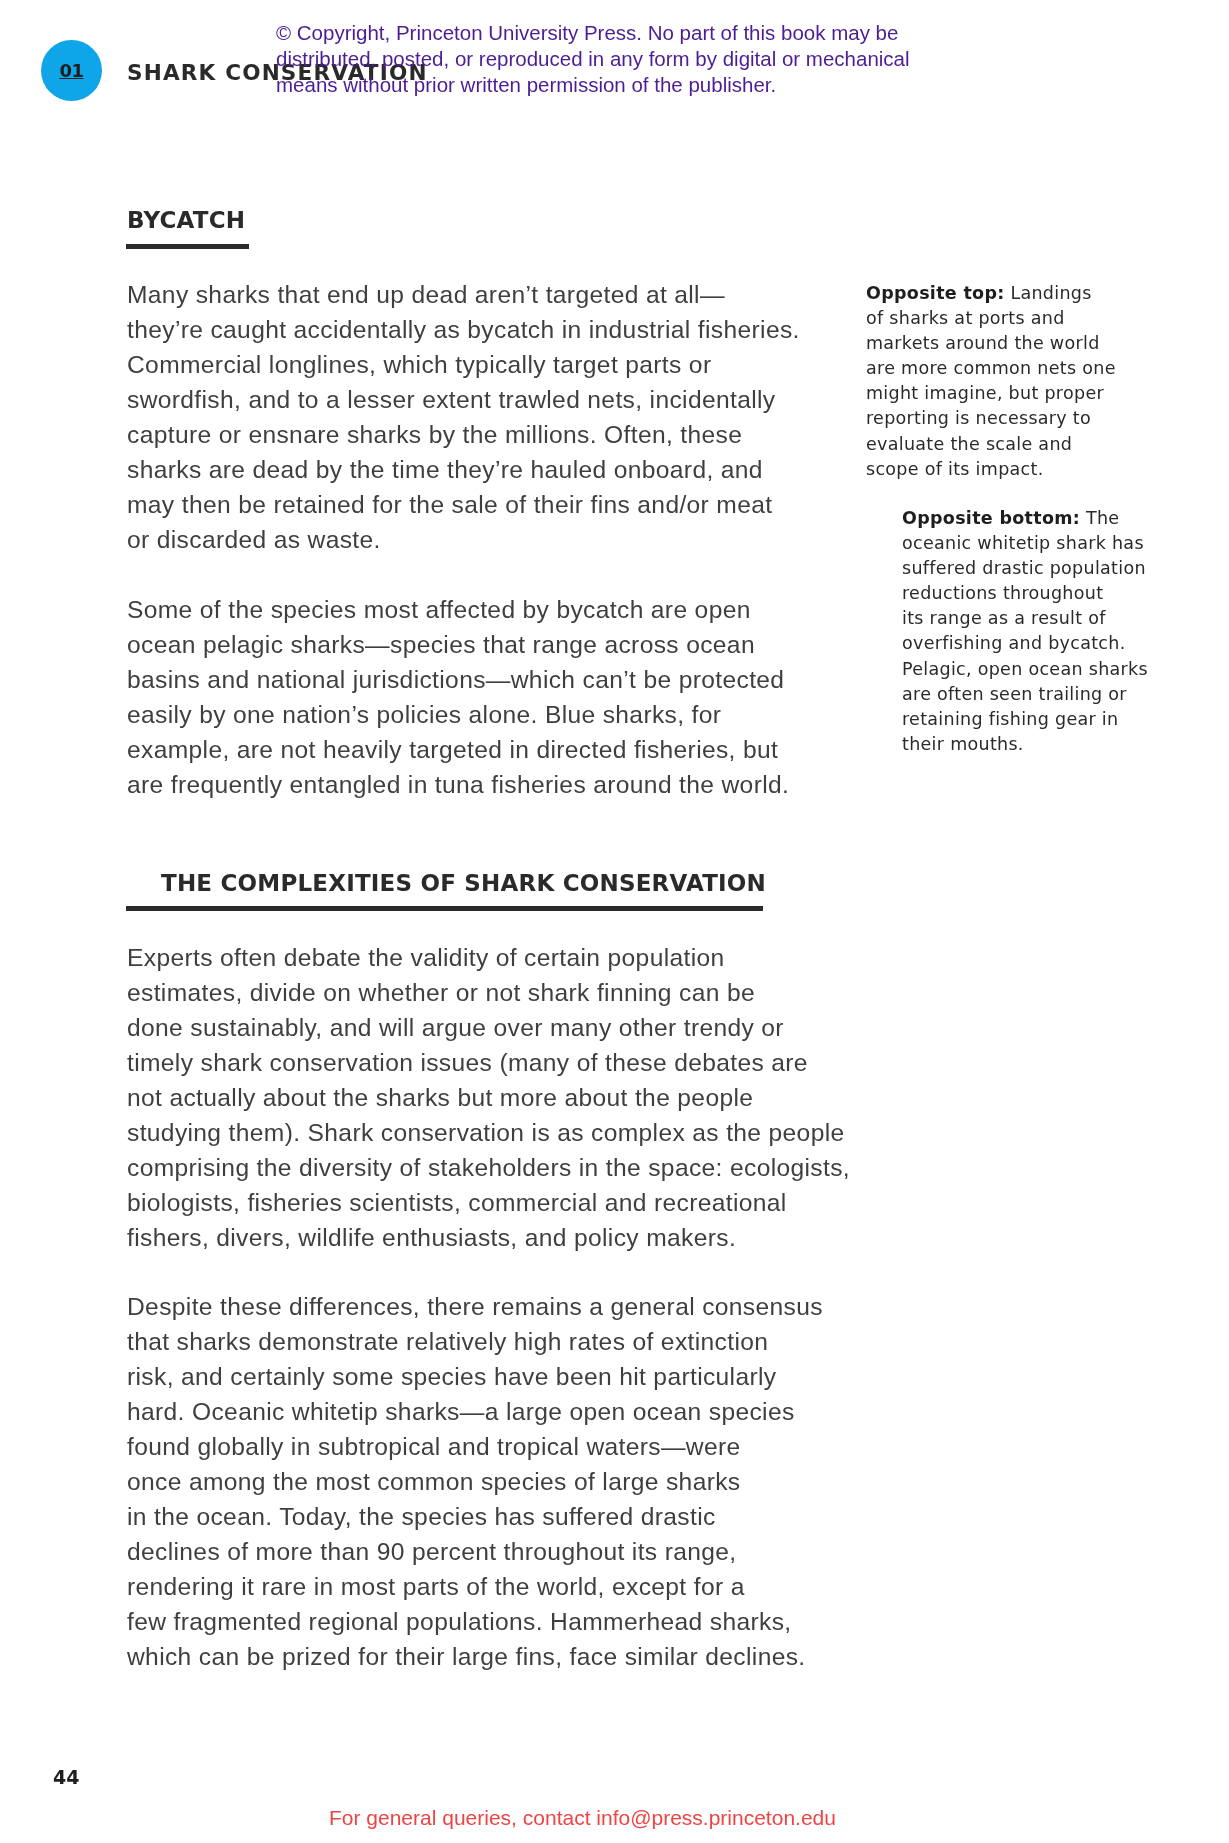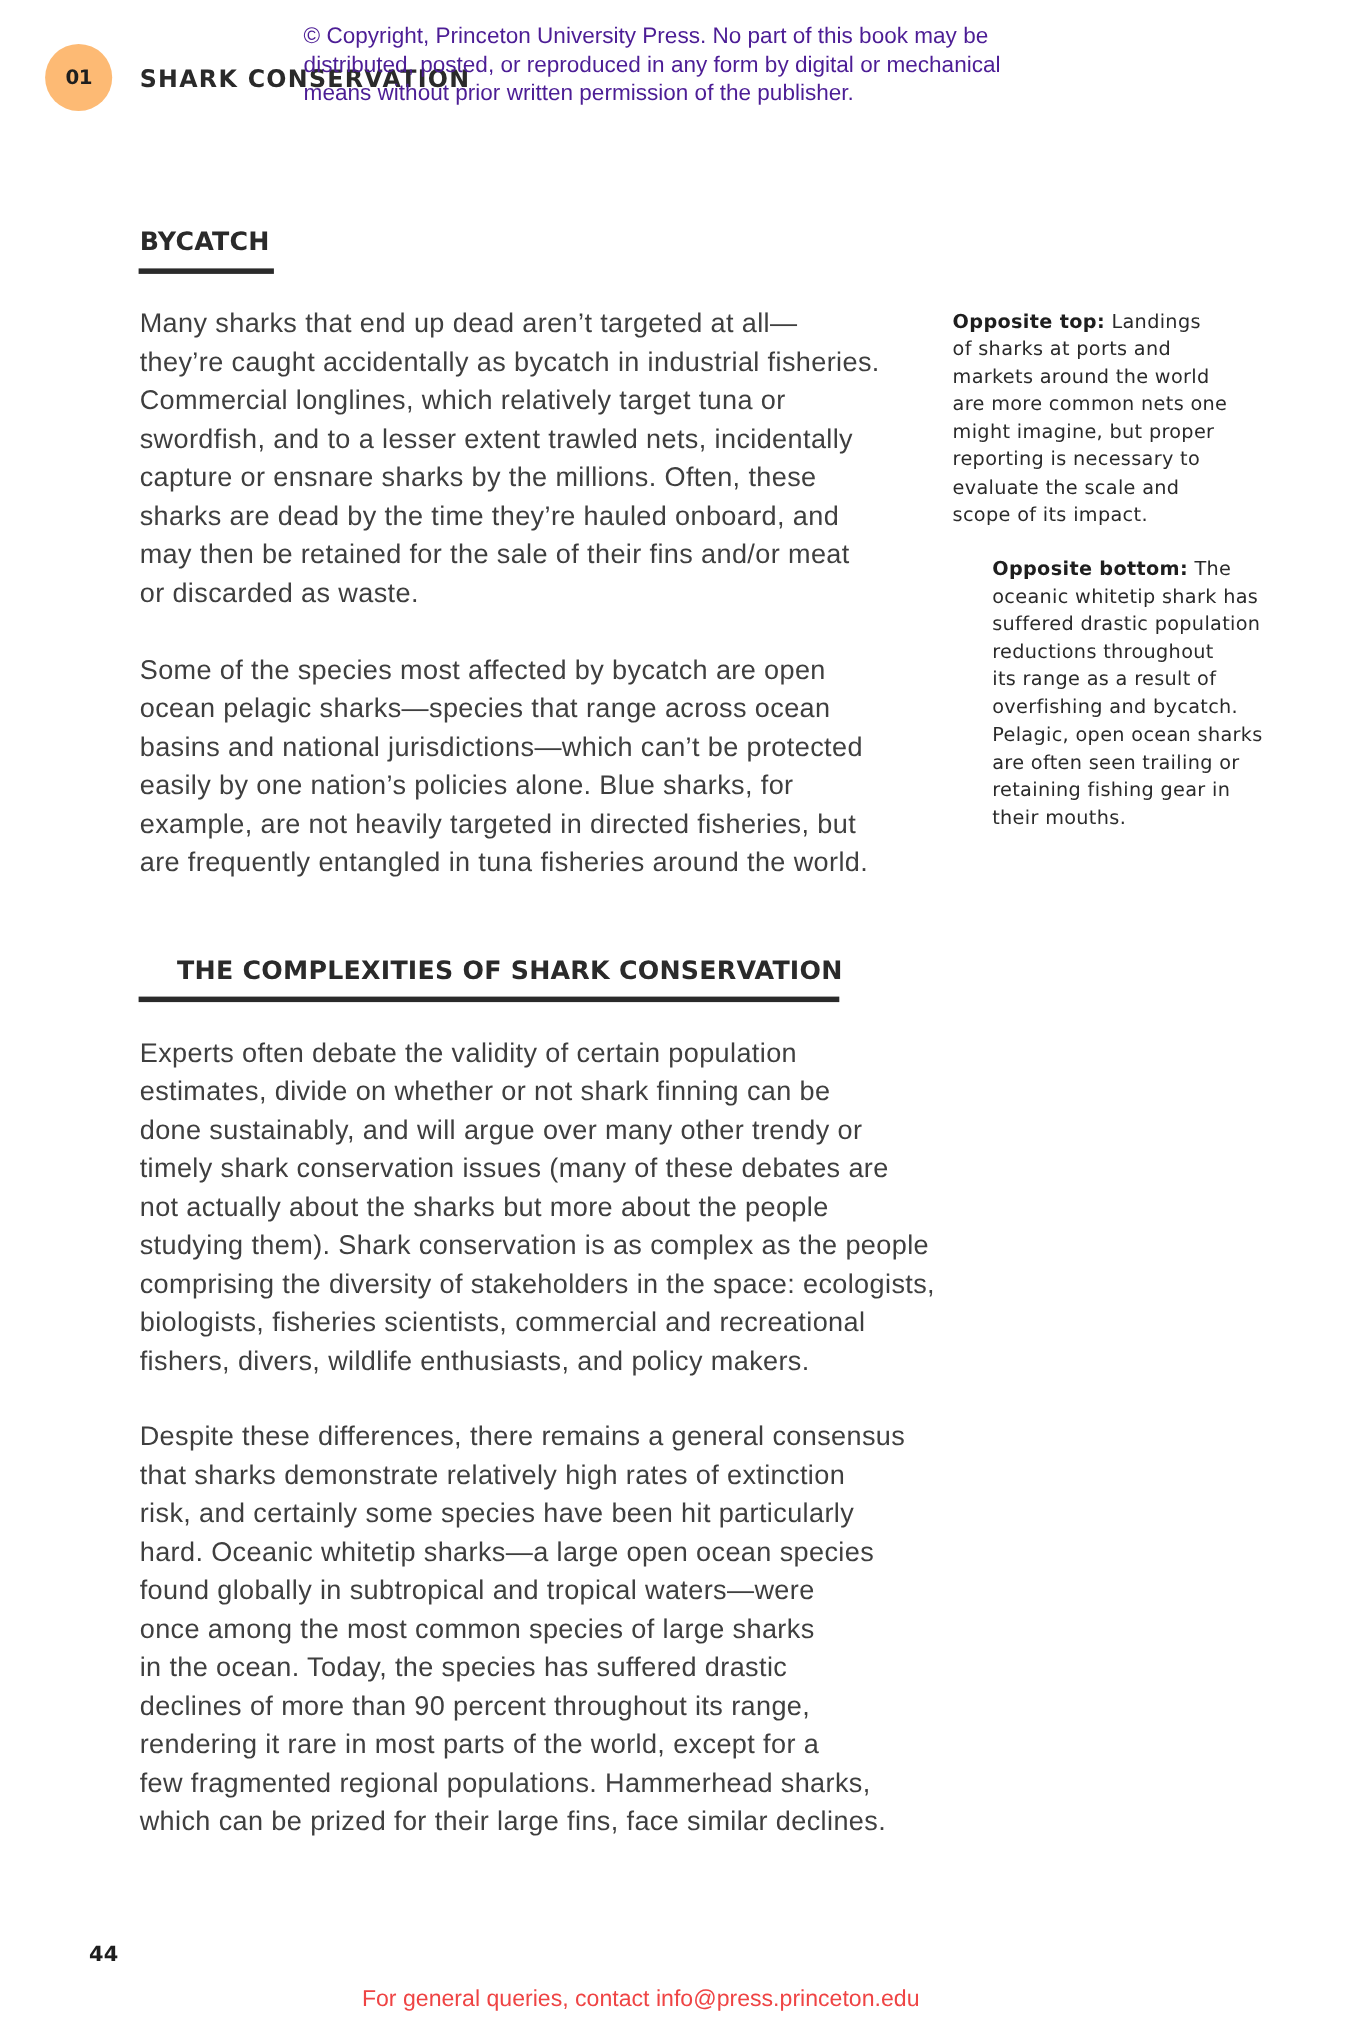--- a/index.html
+++ b/index.html
@@ -7,41 +7,41 @@
   .abs { position: absolute; }
   #chapter-badge { left: 41px; top: 40px; width: 61px; height: 61px; border-radius: 50%; background: #f0df00; display: flex; align-items: center; justify-content: center; }
   #chapter-num { font-family: "DejaVu Sans", sans-serif; font-weight: bold; font-size: 18px; color: #1e1e1e; letter-spacing: -0.5px; }
   #running-head { left: 127px; top: 60px; font-family: "DejaVu Sans", sans-serif; font-weight: bold; font-size: 22px; letter-spacing: 1.2px; color: #2a2a2a; white-space: nowrap; transform: scaleX(0.98); transform-origin: left center; }
   #copyright { left: 276px; top: 20px; font-family: "Liberation Sans", sans-serif; font-size: 20.5px; line-height: 26px; color: #4c1d95; white-space: pre; }
   .section-heading { left: 127px; font-family: "DejaVu Sans", sans-serif; font-weight: bold; font-size: 23px; color: #2a2a2a; white-space: nowrap; letter-spacing: 0.2px; }
   .heading-rule { left: 126px; height: 5px; background: #2a2a2a; }
   .body-para { left: 127px; font-family: "Liberation Sans", sans-serif; font-size: 24.6px; line-height: 35px; color: #3f3f3f; white-space: pre; letter-spacing: 0.35px; }
   .side-para { left: 866px; font-family: "DejaVu Sans", sans-serif; font-size: 17.5px; line-height: 25.1px; color: #2a2a2a; white-space: pre; letter-spacing: 0.3px; }
   .side-para b { font-weight: bold; color: #1e1e1e; }
-  #page-number { left: 53px; top: 1766px; font-family: "DejaVu Sans", sans-serif; font-weight: bold; font-size: 19px; color: #1e1e1e; margin-left: 28px; }
+  #page-number { left: 53px; top: 1766px; font-family: "DejaVu Sans", sans-serif; font-weight: bold; font-size: 19px; color: #1e1e1e; }
   #footer-contact { left: 329px; top: 1806px; font-family: "Liberation Sans", sans-serif; font-size: 21px; color: #ef4444; white-space: nowrap; }
 </style>
 </head>
 <body>
 
-<div id="chapter-badge" class="abs" style="background: #fdba74;">
+<div id="chapter-badge" class="abs" style="background: #0ea5e9; text-decoration: underline;">
   <span id="chapter-num">01</span>
 </div>
 <div id="running-head" class="abs">SHARK CONSERVATION</div>
 
 <div id="copyright" class="abs"><span>© Copyright, Princeton University Press. No part of this book may be</span>
 <span>distributed, posted, or reproduced in any form by digital or mechanical</span>
 <span>means without prior written permission of the publisher.</span></div>
 
 <div class="abs section-heading" style="top:207px;">BYCATCH</div>
 <div class="abs heading-rule" style="top:244px; width:123px;"></div>
 
 <div class="abs body-para" style="top:277px;"><span>Many sharks that end up dead aren’t targeted at all—</span>
 <span>they’re caught accidentally as bycatch in industrial fisheries.</span>
-<span>Commercial longlines, which relatively target tuna or</span>
+<span>Commercial longlines, which typically target parts or</span>
 <span>swordfish, and to a lesser extent trawled nets, incidentally</span>
 <span>capture or ensnare sharks by the millions. Often, these</span>
 <span>sharks are dead by the time they’re hauled onboard, and</span>
 <span>may then be retained for the sale of their fins and/or meat</span>
 <span>or discarded as waste.</span></div>
 
 <div class="abs body-para" style="top:592px;"><span>Some of the species most affected by bycatch are open</span>
 <span>ocean pelagic sharks—species that range across ocean</span>
 <span>basins and national jurisdictions—which can’t be protected</span>
 <span>easily by one nation’s policies alone. Blue sharks, for</span>

